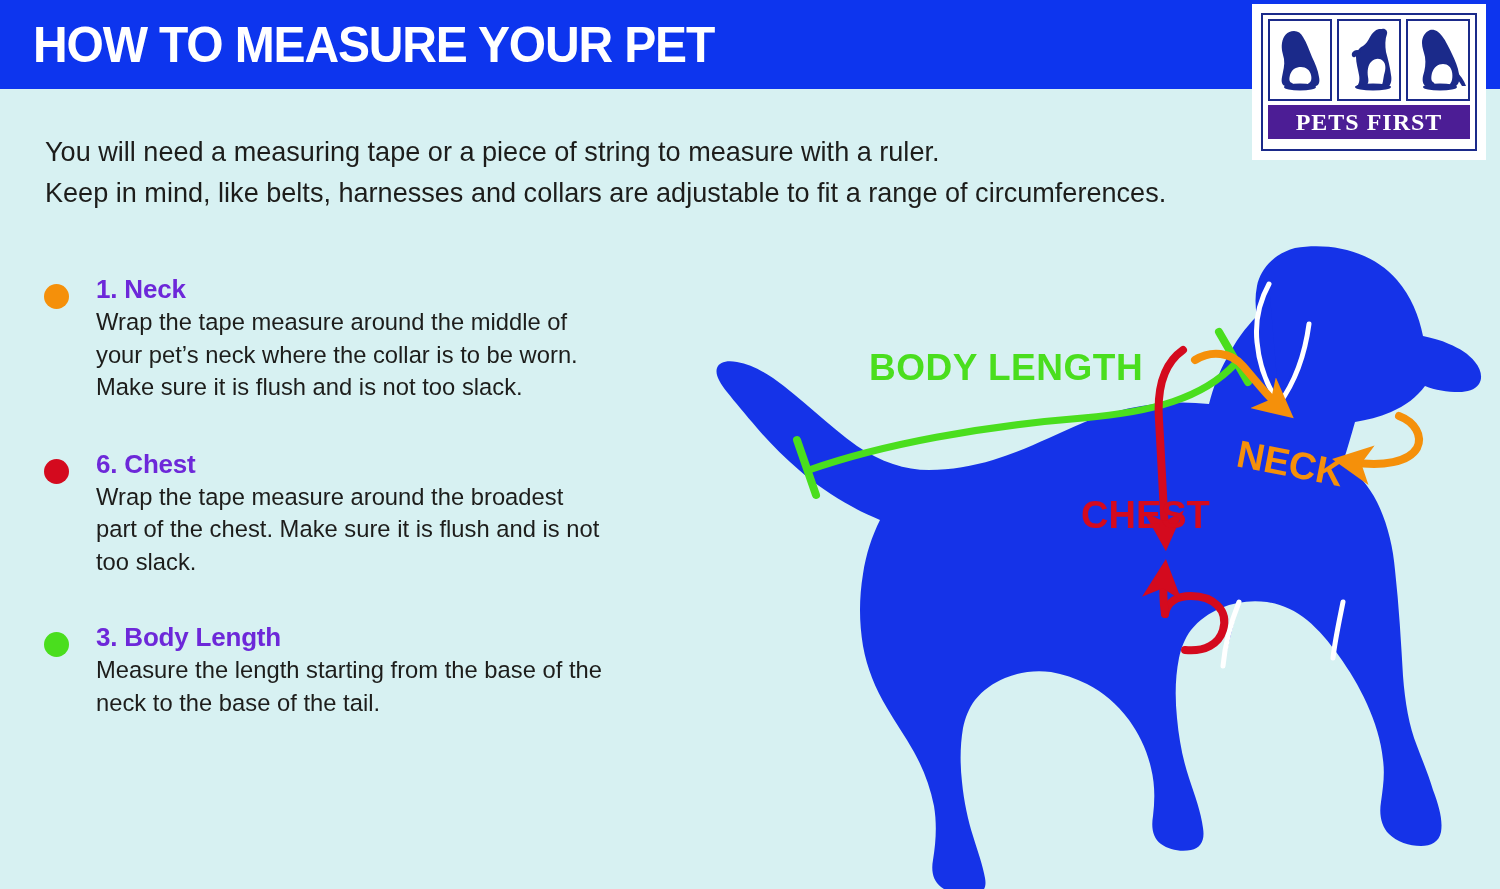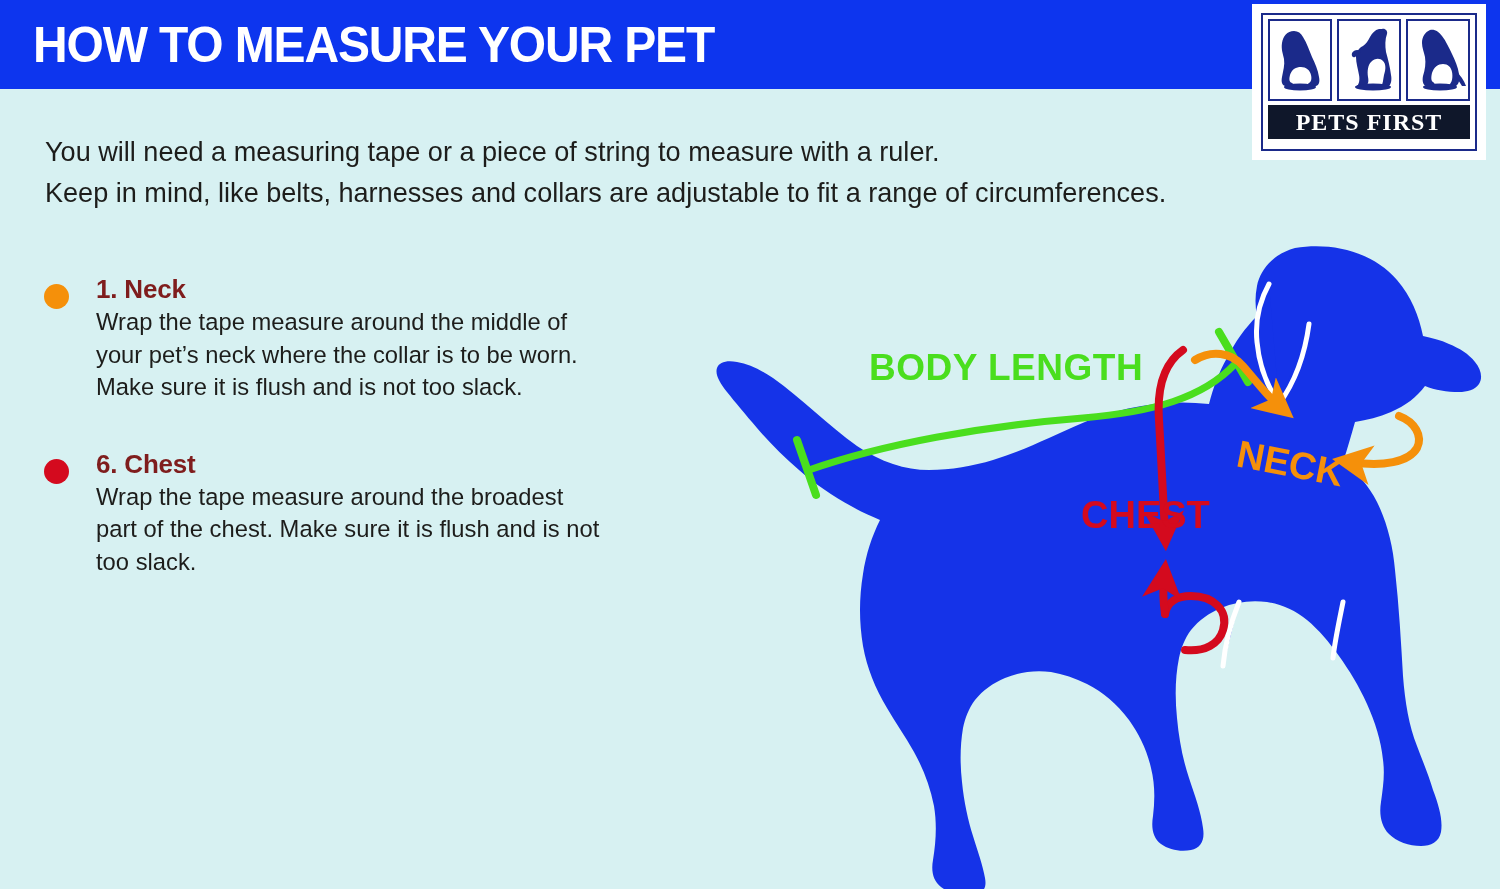--- a/index.html
+++ b/index.html
@@ -42,21 +42,21 @@
     padding:4px 5px 4px 5px;
     display:flex;flex-direction:column;gap:4px;
   }
   .logo-row{display:flex;gap:5px;height:82px;}
   .logo-cell{
     flex:1;border:2px solid #1b2a8a;box-sizing:border-box;
     position:relative;overflow:hidden;background:#fff;
   }
   .logo-cell svg{position:absolute;left:0;top:0;width:100%;height:100%;}
   .logo-name{
-    height:34px;background:#0f172a;color:#ffffff;
+    height:34px;background:#4c1d95;color:#ffffff;
     display:flex;align-items:center;justify-content:center;
     font-size:24px;font-weight:bold;letter-spacing:1px;
     font-family:"Liberation Serif", serif;
   }
 
   
   .intro{
     position:absolute;left:45px;top:131px;width:1290px;
     font-size:28.5px;color:#1d1d1b;line-height:41px;
     font-family:"Liberation Sans", sans-serif;
@@ -64,21 +64,21 @@
   }
   .intro div{white-space:nowrap;}
 
   
   .steps{position:absolute;left:40px;top:272px;width:660px;}
   .step{position:relative;margin-bottom:0;}
   .step-dot{
     position:absolute;left:4px;top:12px;width:25px;height:25px;border-radius:50%;
   }
   .step-title{
-    margin-left:56px;font-size:26px;font-weight:bold;color:#7f1d1d;
+    margin-left:56px;font-size:26px;font-weight:bold;color:#6d28d9;
     line-height:34px;letter-spacing:-0.2px;
   }
   .step-body{
     margin-left:56px;font-size:24.5px;color:#1d1d1b;line-height:32.5px;
     transform:scaleX(0.97);transform-origin:left top;
   }
   .step-body div{white-space:nowrap;}
   #step-0{margin-bottom:43px;}
   #step-1{margin-bottom:42px;}
 
@@ -146,20 +146,28 @@
     <div class="step" id="step-1">
       <div class="step-dot" style="background:#d40a1e"></div>
       <div class="step-title">6. Chest</div>
       <div class="step-body">
         <div>Wrap the tape measure around the broadest</div>
         <div>part of the chest. Make sure it is flush and is not</div>
         <div>too slack.</div>
       </div>
     </div>
 
+    <div class="step" id="step-2">
+      <div class="step-dot" style="background:#4ade1e"></div>
+      <div class="step-title">3. Body Length</div>
+      <div class="step-body">
+        <div>Measure the length starting from the base of the</div>
+        <div>neck to the base of the tail.</div>
+      </div>
+    </div>
 
   </div>
 
   <div class="illus">
     <svg viewBox="0 0 845 649" aria-hidden="true">
       <defs>
         <marker id="arrowOrange" markerWidth="5" markerHeight="5" refX="2.6" refY="2.5" orient="auto" markerUnits="strokeWidth">
           <path d="M0,0 L5,2.5 L0,5 L1.3,2.5 Z" fill="#f5900a"></path>
         </marker>
         <marker id="arrowRed" markerWidth="5" markerHeight="5" refX="2.6" refY="2.5" orient="auto" markerUnits="strokeWidth">

